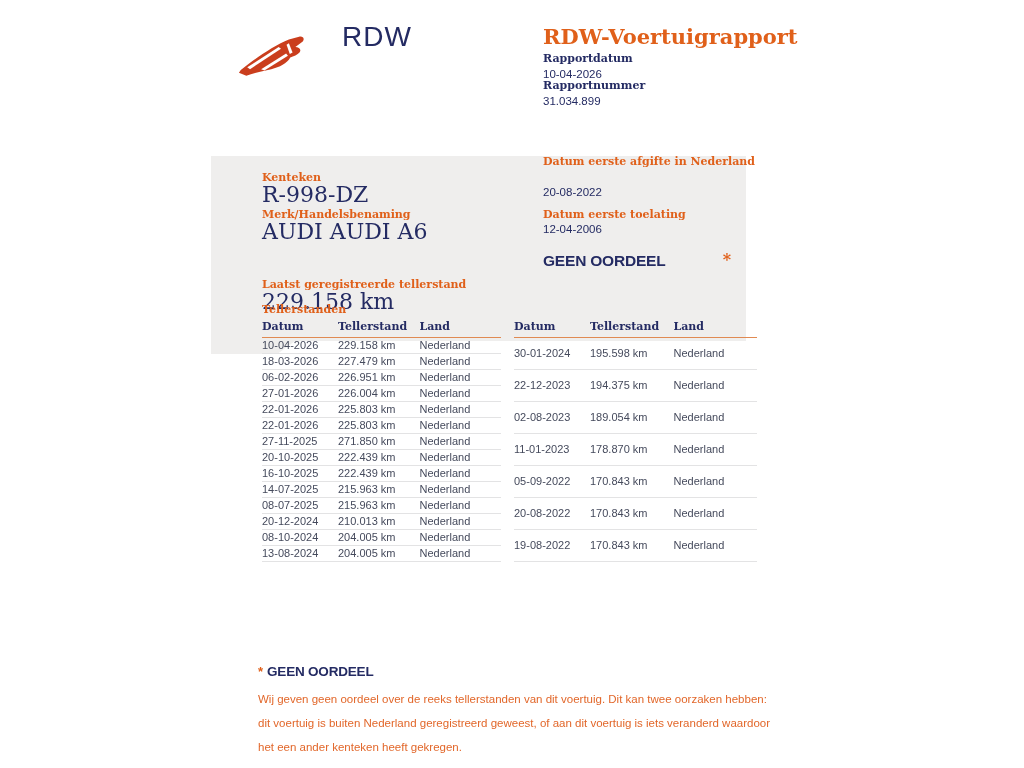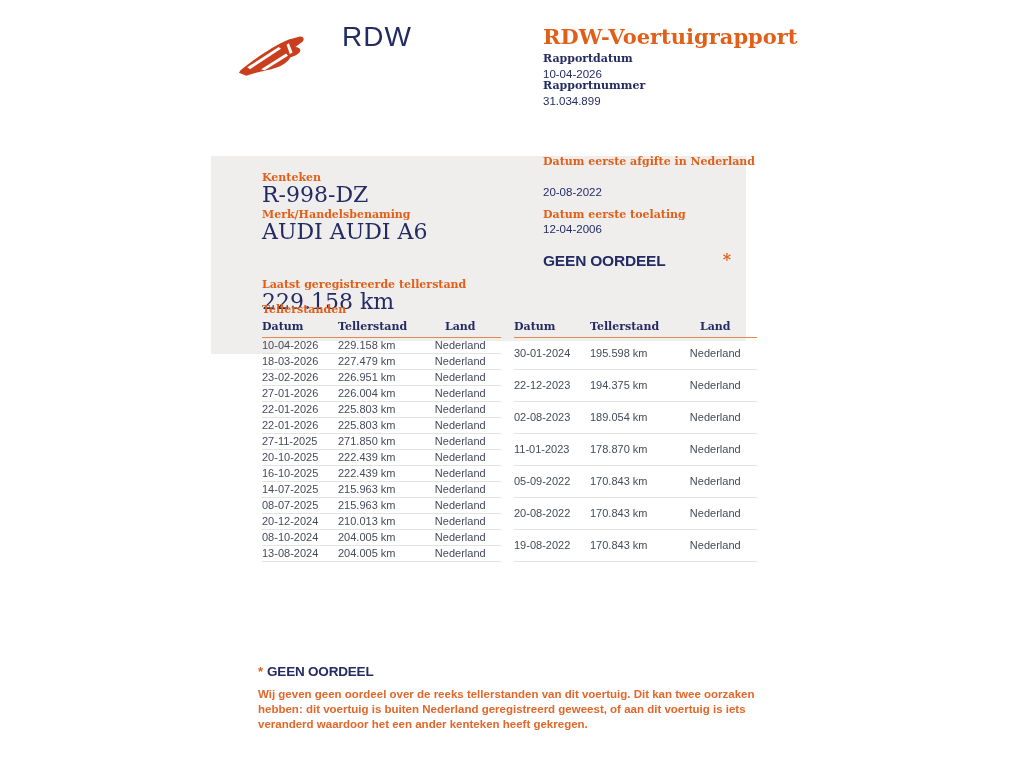--- a/index.html
+++ b/index.html
@@ -82,32 +82,32 @@
     font-family:"DejaVu Serif","Liberation Serif",serif;
     font-weight:bold;font-size:11px;line-height:12px;color:var(--navy);
     text-align:left;padding:0 0 4px 0;border-bottom:1.5px solid var(--head-rule);
   }
   td{
     font-size:11px;line-height:11px;color:var(--table-text);
     padding:2px 0;border-bottom:1px solid var(--divider);
     overflow:hidden;white-space:nowrap;
   }
   th:nth-child(1),td:nth-child(1){width:76px;}
-  th:nth-child(3),td:nth-child(3){text-align:center;}
+  th:nth-child(3),td:nth-child(3){text-align:left;}
 
   
   .footnote{position:absolute;left:258px;top:664px;width:520px;}
   .fn-head{display:flex;align-items:baseline;}
   .fn-marker{color:var(--orange);font-weight:bold;font-size:13px;margin-right:4px;}
   .fn-title{
     color:var(--navy);font-size:13.5px;font-weight:800;letter-spacing:-0.2px;
   }
   .fn-body{
     margin-top:8px;max-width:518px;color:var(--orange-soft);
-    font-size:11.5px;line-height:15px;font-weight:bold;
+    font-size:11.5px;line-height:24px;
   }
 </style>
 </head>
 <body>
 
 <svg class="logo-svg" viewBox="0 0 80 50" aria-hidden="true">
   <path fill="#ca3e1d" d="M3 44 L12 37 C24 28 42 16 55 11 L66 8 C70 7 72.5 10 70 13 L62 19 C66 19 69 21.5 66.5 25 C64.5 27.5 60 29 56.5 30.5 C53 37 45 41 36 43 C26 45 16 47.5 9 50 L1 47 Z"></path>
   <path fill="#ffffff" d="M10 41 L44 19 L46.5 21 L13 43 Z"></path>
   <path fill="#ffffff" d="M25 43 L52 26 L54 28.5 L28.5 44.5 Z"></path>
   <path fill="#ffffff" d="M55 15 L59 25 L56 26.5 L52.5 16.5 Z"></path>
@@ -160,21 +160,21 @@
             <td>10-04-2026</td>
             <td>229.158 km</td>
             <td>Nederland</td>
           </tr>
           <tr>
             <td>18-03-2026</td>
             <td>227.479 km</td>
             <td>Nederland</td>
           </tr>
           <tr>
-            <td>23-02-2026</td>
+            <td>06-02-2026</td>
             <td>226.951 km</td>
             <td>Nederland</td>
           </tr>
           <tr>
             <td>27-01-2026</td>
             <td>226.004 km</td>
             <td>Nederland</td>
           </tr>
           <tr>
             <td>22-01-2026</td>

